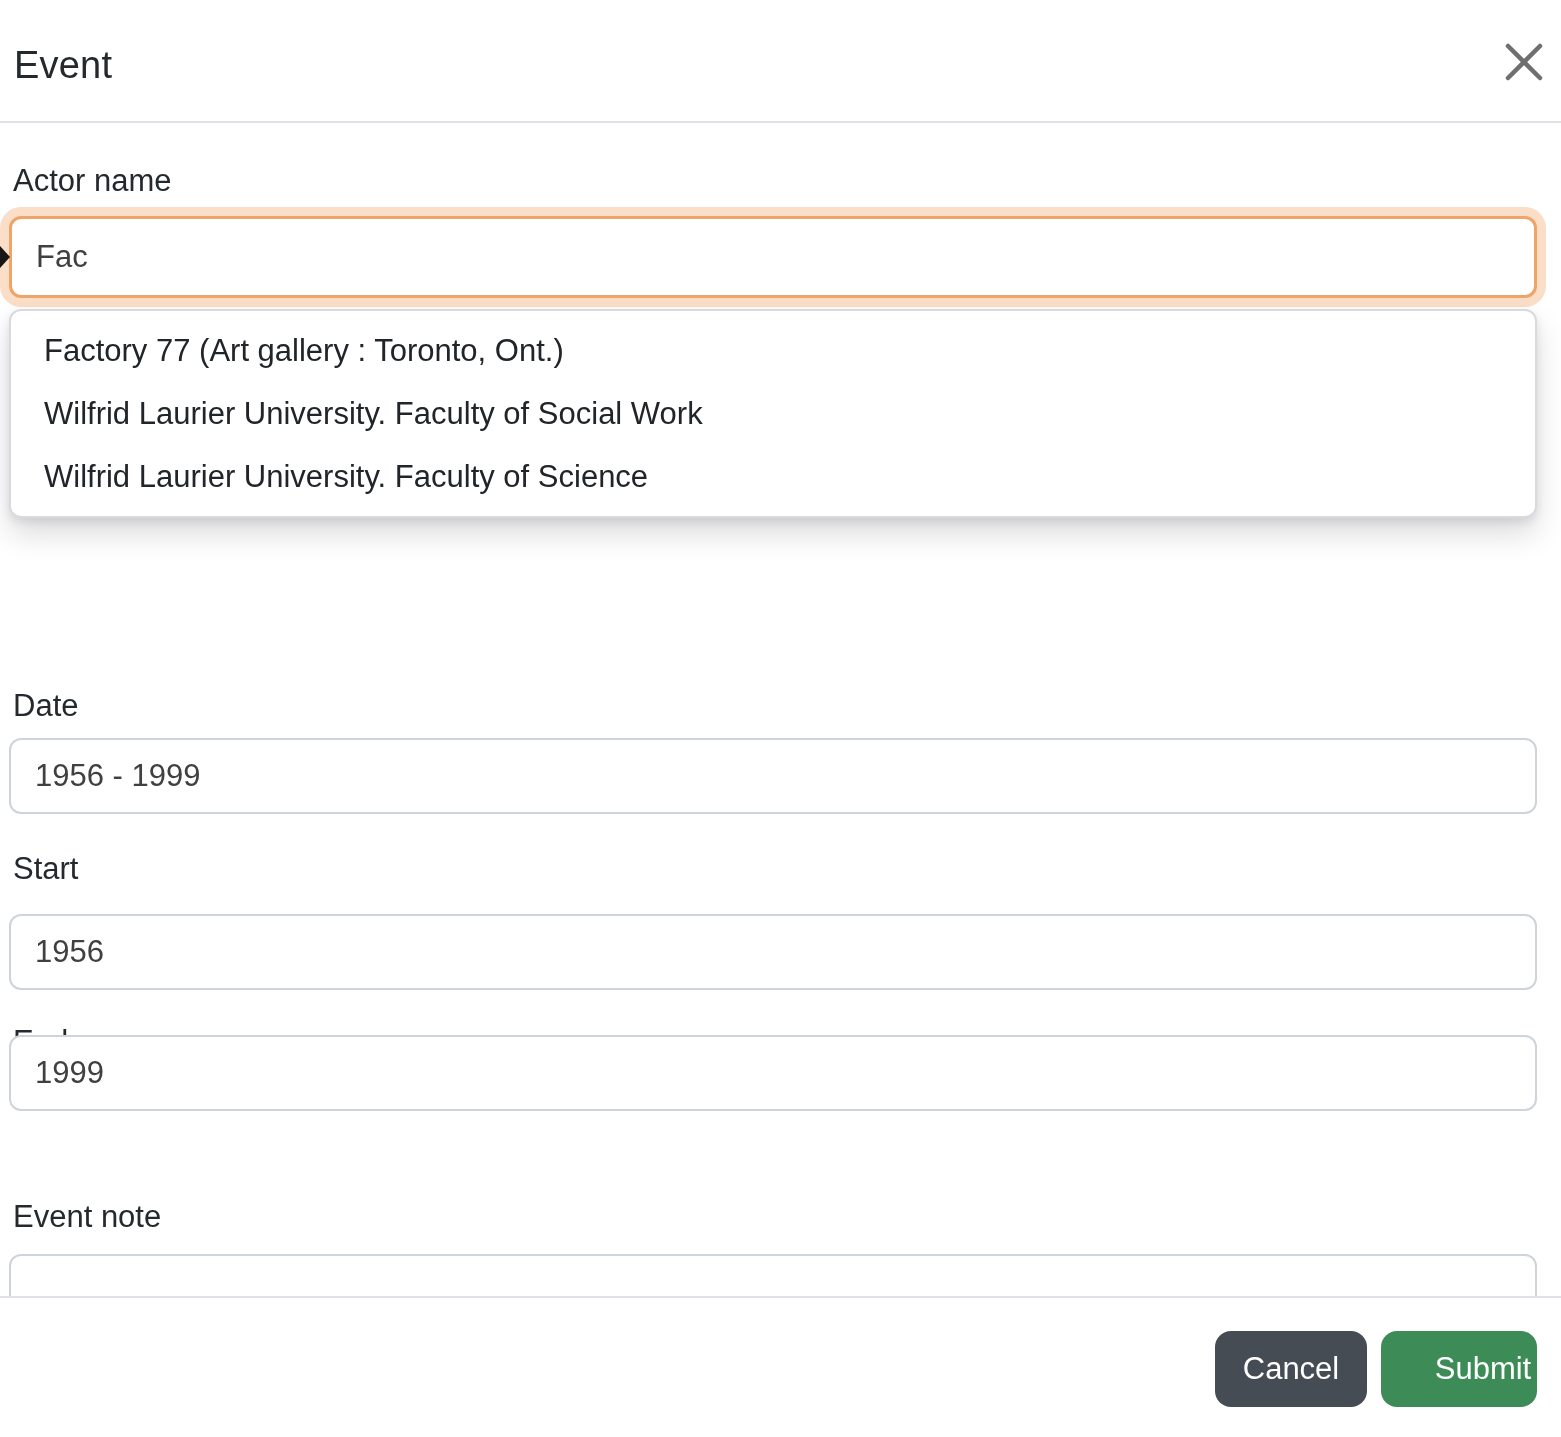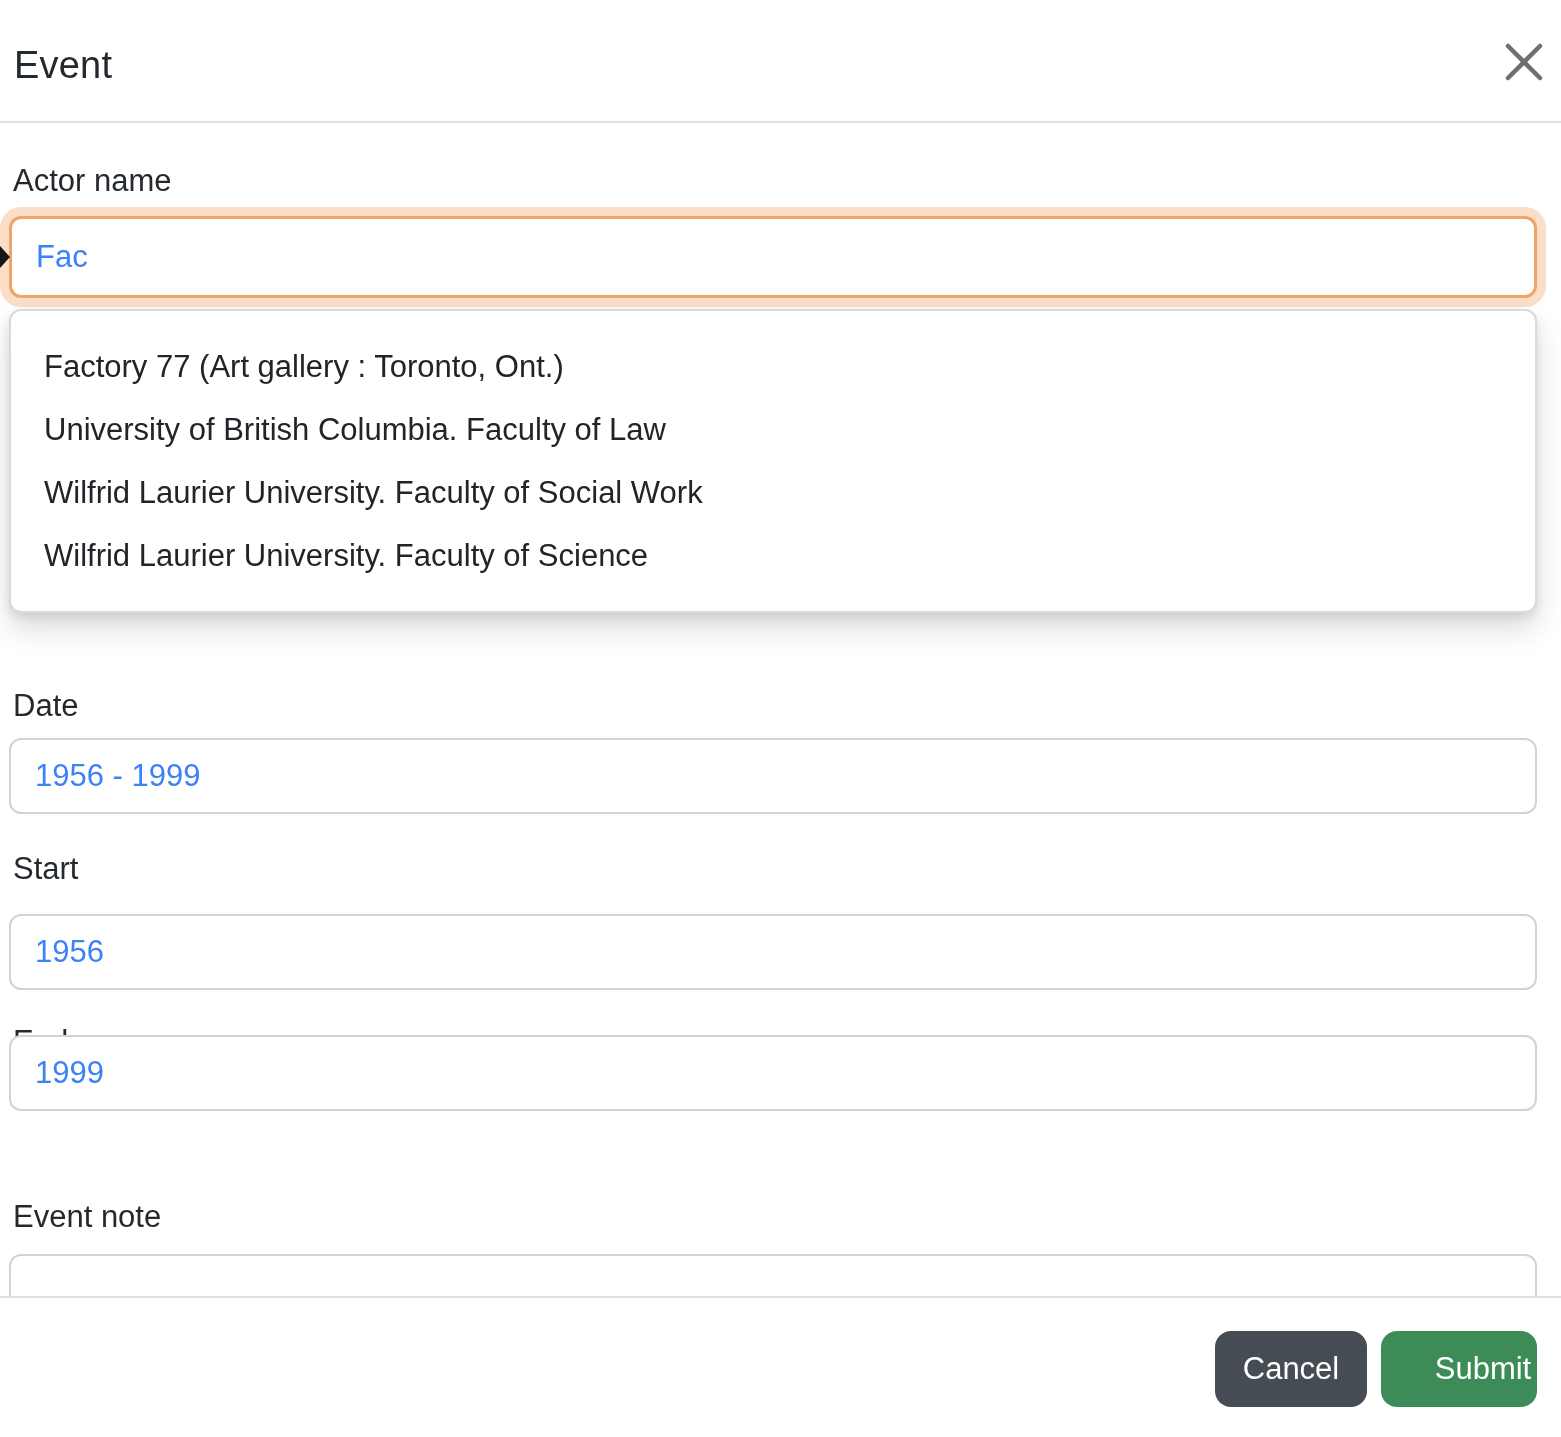--- a/index.html
+++ b/index.html
@@ -65,21 +65,21 @@
     position: absolute;
     left: 9px;
     width: 1528px;
     height: 76px;
     background: #fff;
     border: 2px solid #ced4da;
     border-radius: 12px;
     padding: 0 24px;
     font-size: 31px;
     font-family: inherit;
-    color: #3b82f6;
+    color: #404040;
     outline: none;
   }
   .input-actor {
     top: 216px;
     height: 82px;
     border: 3px solid #efa468;
     box-shadow: 0 0 0 9px rgba(244, 177, 122, 0.42);
   }
   .input-date  { top: 738px; }
   .input-start { top: 914px; }
@@ -97,21 +97,21 @@
 
   
   .dropdown {
     position: absolute;
     left: 9px;
     top: 309px;
     width: 1528px;
     background: #fff;
     border: 2px solid #d7dbdf;
     border-radius: 12px;
-    padding: 24px 0;
+    padding: 8px 0;
     box-shadow: 0 16px 30px rgba(0,0,0,0.14), 0 4px 10px rgba(0,0,0,0.09);
     z-index: 5;
   }
   .dropdown-item {
     height: 63px;
     line-height: 63px;
     padding: 0 24px 0 33px;
     font-size: 31px;
     color: #212529;
     white-space: nowrap;
@@ -171,21 +171,20 @@
 <input class="text-input input-actor" type="text" value="Fac" style="">
 
 <div class="cursor-artifact">
   <svg width="10" height="22" viewBox="0 0 10 22">
     <polygon points="0,0 10,11 0,22" fill="#161616"></polygon>
   </svg>
 </div>
 
 <div class="dropdown">
   <div class="dropdown-item">Factory 77 (Art gallery : Toronto, Ont.)</div>
-  <div class="dropdown-item">University of British Columbia. Faculty of Law</div>
   <div class="dropdown-item">Wilfrid Laurier University. Faculty of Social Work</div>
   <div class="dropdown-item">Wilfrid Laurier University. Faculty of Science</div>
 </div>
 
 <div class="field-label label-date">Date</div>
 <input class="text-input input-date" type="text" value="1956 - 1999" style="">
 
 <div class="field-label label-start">Start</div>
 <input class="text-input input-start" type="text" value="1956" style="">
 

